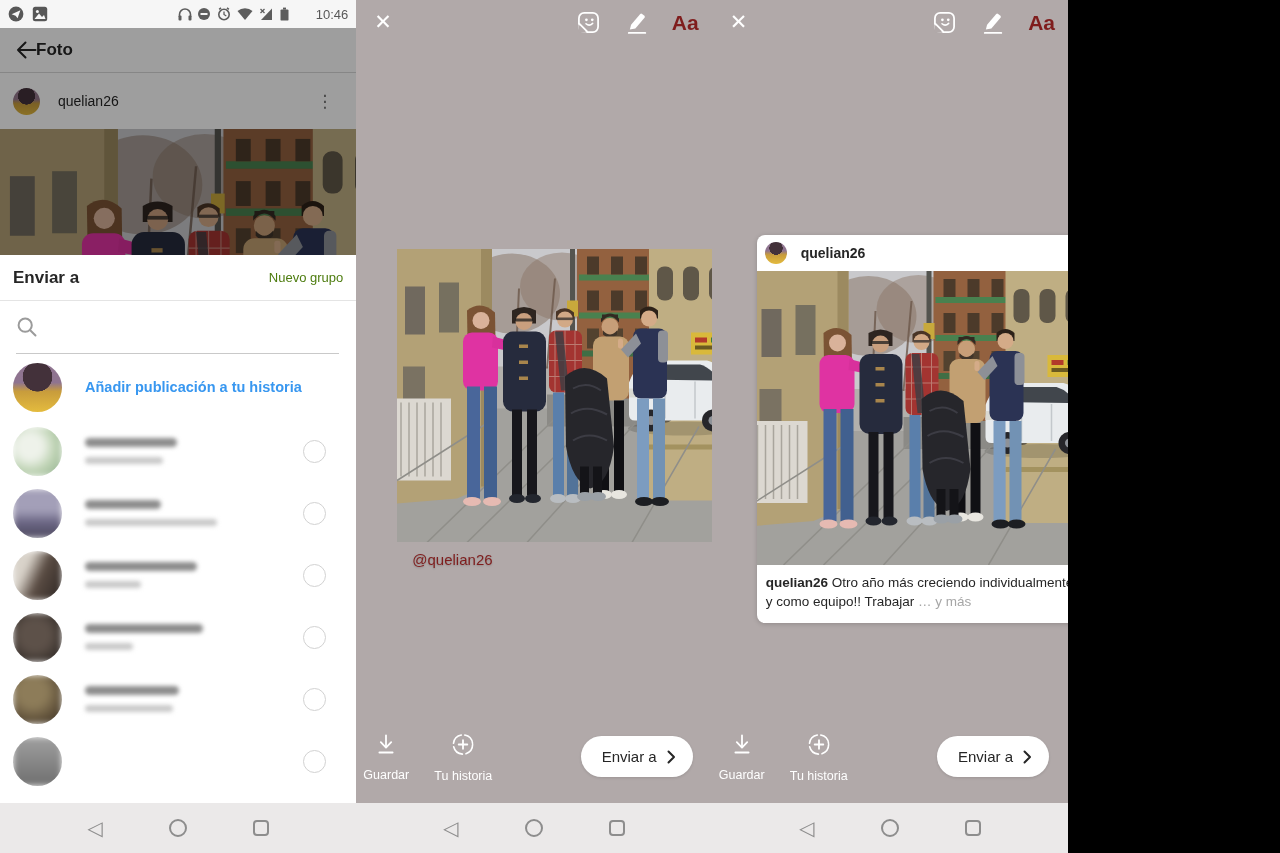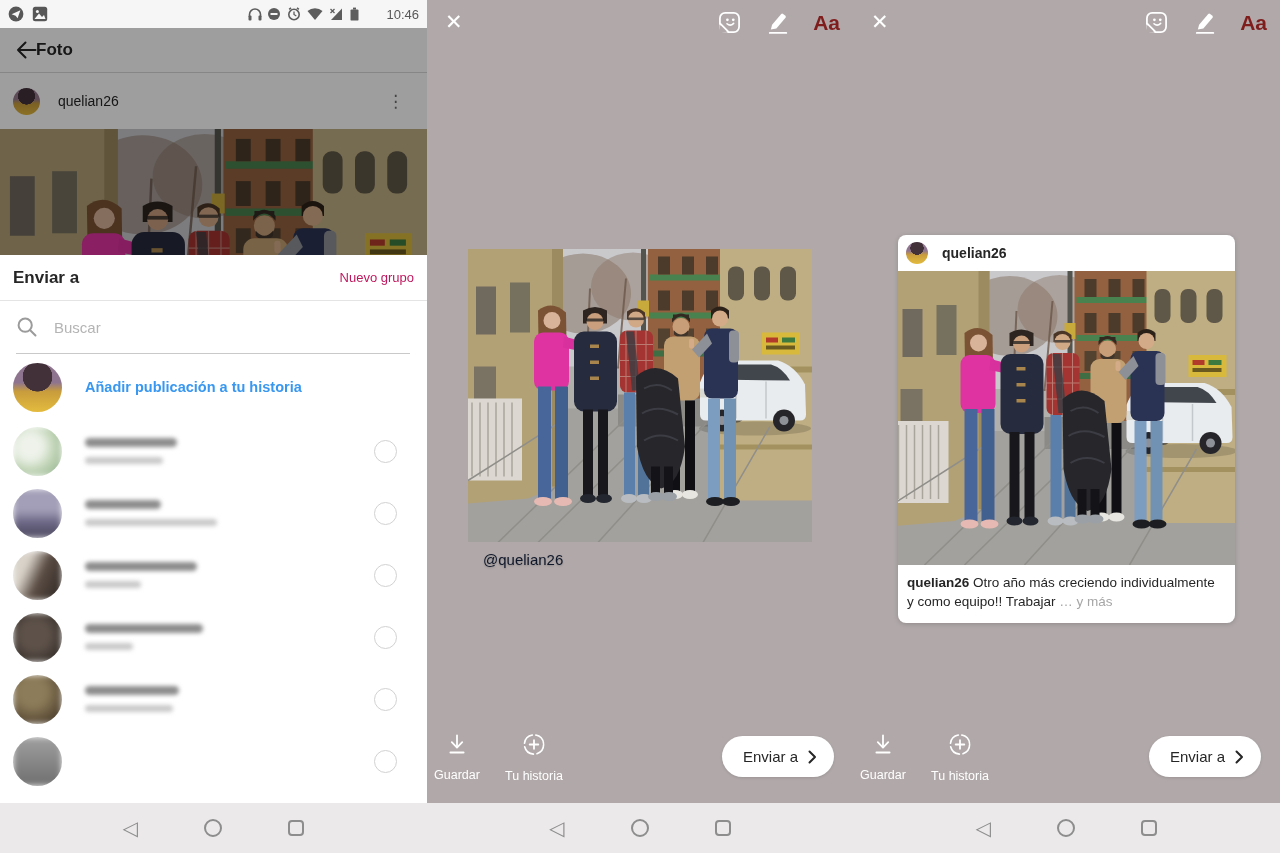--- a/index.html
+++ b/index.html
@@ -1,18 +1,18 @@
 <!DOCTYPE html>
 <html><head>
 <meta charset="utf-8">
 <style>
   * { margin:0; padding:0; box-sizing:border-box; }
   html,body { width:1280px; height:853px; overflow:hidden; background:#000;
     font-family:"Liberation Sans","DejaVu Sans",sans-serif; }
-  .screen { width:1280px; height:853px; display:flex;align-items:center; }
+  .screen { width:1068px; height:853px; display:flex;align-items:center; }
   .panel { position:relative; height:853px; overflow:hidden; }
   .panel.left { width:427px; background:#fff; }
   .panel.story-panel { width:426px; background:#b1a9a9; }
   .panel.story-panel.rightp { width:427px; }
 
   
   .statusbar { height:28px; background:#f6f6f6; display:flex; align-items:center;
     padding:0 8px; position:relative; z-index:5; }
   .sb-left { display:flex; align-items:center; gap:8px; }
   .sb-right { margin-left:auto; display:flex; align-items:center; gap:7px; }
@@ -31,21 +31,21 @@
   .u-name { font-size:14px; color:#262626; margin-left:18px; }
   .u-dots { margin-left:auto; font-size:17px; color:#6f6f6f; padding-right:10px; letter-spacing:0; }
   .photo-strip { height:126px; overflow:hidden; background:#b9b4ac; }
   .photo-strip svg { display:block; }
 
   
   .sheet { height:548px; background:#fff; display:flex; flex-direction:column; }
   .sheet-header { height:46px; display:flex; align-items:center; padding:0 13px;
     border-bottom:1px solid #e4e4e4; flex:0 0 auto; }
   .sheet-title { font-size:17px; font-weight:700; color:#262626; }
-  .new-group { margin-left:auto; font-size:13px; color:#be185d; }
+  .new-group { margin-left:auto; font-size:13px; color:#4d7c0f; }
   .search-row { height:53px; margin:0 17px 0 16px; border-bottom:1.5px solid #c9c9c9;
     display:flex; align-items:center; flex:0 0 auto; }
   .search-input { border:none; outline:none; font-size:15px; color:#262626; margin-left:16px;
     width:280px; background:transparent; font-family:inherit; }
   .search-input::placeholder { color:#b4b4b4; }
   .story-row { height:66px; display:flex; align-items:center; padding:0 13px; flex:0 0 auto; }
   .s-avatar { width:49px; height:49px; border-radius:50%; overflow:hidden; flex:0 0 auto;
     background: radial-gradient(circle at 50% 28%, #43313a 0 34%, rgba(0,0,0,0) 35%),
       linear-gradient(180deg,#8f7490 0%, #8f7490 40%, #c89c3c 58%, #e4bb3e 100%); }
   .add-story-label { font-size:14.5px; font-weight:600; color:#3897f0; margin-left:23px; }
@@ -69,21 +69,21 @@
   .nav-home { width:18px; height:18px; border:2px solid #8d8d8d; border-radius:50%; }
   .nav-recents { width:16px; height:16px; border:2px solid #8d8d8d; border-radius:4px; }
 
   
   .story-toolbar { position:absolute; top:0; left:0; right:0; height:50px; z-index:3; }
   .tb-close { position:absolute; left:18px; top:11px; font-size:21px; color:#fff;
     line-height:1; cursor:default; }
   .tb-right { position:absolute; right:13px; top:9px; display:flex; align-items:center; gap:23px; }
   .tb-aa { font-size:21px; font-weight:700; color:#7f1d1d; line-height:1; }
   .story-photo { position:absolute; left:41px; top:249px; width:344px; height:293px; overflow:hidden; }
-  .mention { position:absolute; left:56px; top:551px; font-size:15px; color:#0f172a;
+  .mention { position:absolute; left:56px; top:551px; font-size:15px; color:#7f1d1d;
     text-shadow:0 1px 2px rgba(0,0,0,0.2); }
   .story-actions { position:absolute; left:0; right:0; top:728px; height:70px; }
   .action { position:absolute; text-align:center; color:#fff; }
   .action .a-label { display:block; font-size:12.5px; color:#fff; margin-top:8px; }
   .action.save { left:2px; width:56px; top:4px; }
   .action.yourstory { left:70px; width:74px; top:4px; }
   .send-pill { position:absolute; right:19px; top:8px; height:41px; border:none;
     background:#fff; border-radius:22px; display:flex; align-items:center; gap:10px;
     padding:0 17px 0 21px; font-family:inherit; box-shadow:0 1px 3px rgba(0,0,0,0.12); }
   .send-pill .send-label { font-size:15px; color:#262626; }
@@ -325,21 +325,20 @@
     <div class="sheet">
       <div class="sheet-header">
         <span class="sheet-title">Enviar a</span>
         <span class="new-group">Nuevo grupo</span>
       </div>
       <div class="search-row">
         <svg width="22" height="22" viewBox="0 0 22 22">
           <circle cx="9.2" cy="9.2" r="6.6" fill="none" stroke="#9b9b9b" stroke-width="2"></circle>
           <line x1="14.2" y1="14.2" x2="19.5" y2="19.5" stroke="#9b9b9b" stroke-width="2" stroke-linecap="round"></line>
         </svg>
-        <input class="search-input" placeholder="Buscar" style="">
       </div>
       <div class="story-row">
         <span class="s-avatar"></span>
         <span class="add-story-label">Añadir publicación a tu historia</span>
       </div>
       <div class="contacts">
           <div class="contact-row">
             <span class="c-avatar">
               <span class="c-avatar-img" style="background:radial-gradient(circle at 35% 40%, #eef2ea 0 28%, #bdd2b2 58%, #8fae8e 100%)"></span>
             </span>

